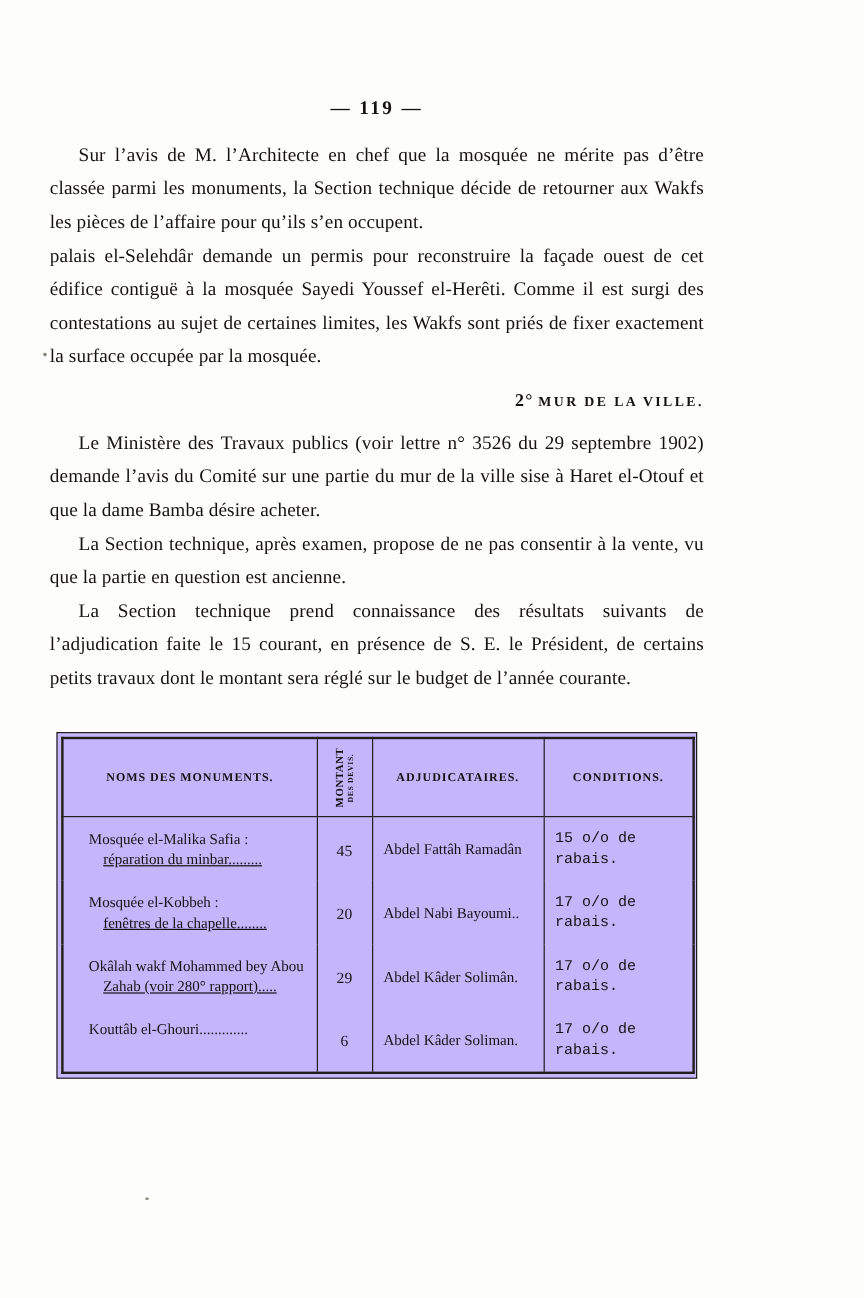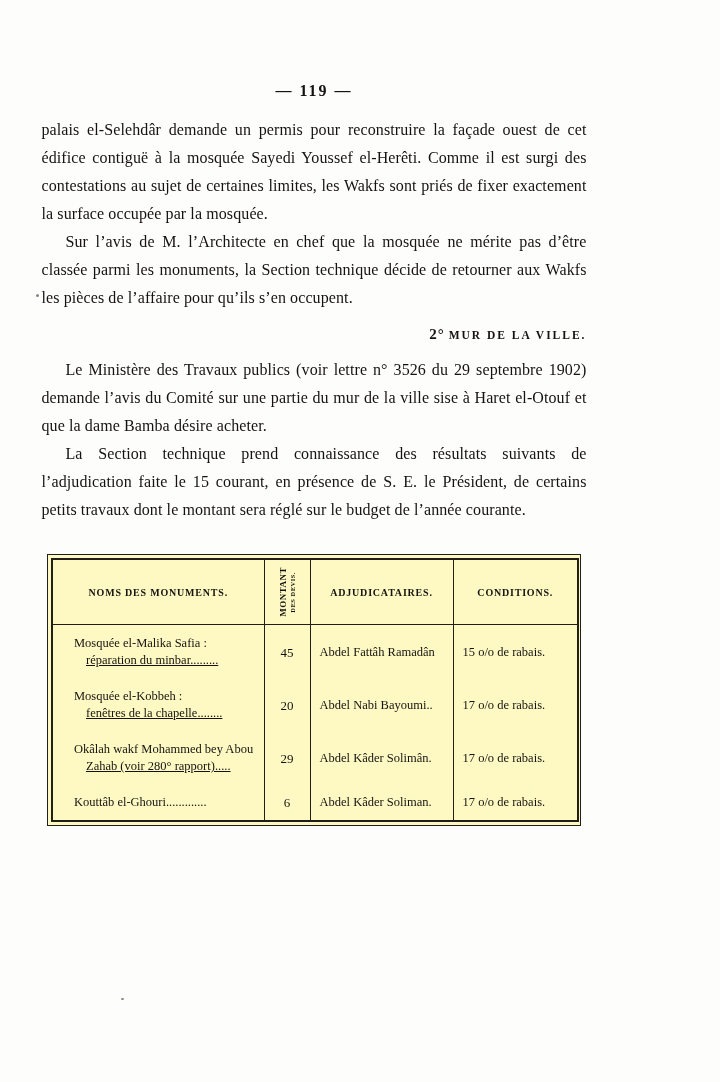--- a/index.html
+++ b/index.html
@@ -28,21 +28,21 @@
 
   .heading { text-align:right; margin:13px 0 13px; white-space:nowrap; }
   .heading .num { font-size:15px; font-weight:bold; letter-spacing:1px; }
   .heading .caps { font-size:11.5px; font-weight:bold; letter-spacing:2px; }
 
   .table-wrap {
     margin:30px auto 0;
     width:534px;
     border:1px solid #221f1a;
     padding:3px;
-    background:#fef9c3;
+    background:#c4b5fd;
   }
   table {
     border-collapse:collapse;
     width:100%;
     border:2px solid #221f1a;
     table-layout:fixed;
   }
   col.c1 { width:212px; }
   col.c2 { width:46px; }
   col.c3 { width:143px; }
@@ -78,48 +78,49 @@
   tbody td {
     font-size:12.5px;
     line-height:17px;
     padding:10px 5px 9px 5px;
   }
   td.c-monument { vertical-align:top; padding-left:21px; padding-right:4px; }
   td.c-monument .m2 { text-indent:12px;text-decoration:underline; }
   td.c-monument .m2:empty { display:none; }
   td.c-montant  { vertical-align:middle; text-align:center; font-size:13px; }
   td.c-adj      { vertical-align:middle; padding-left:9px; }
-  td.c-cond     { vertical-align:middle; padding-left:9px; }
+  td.c-cond     { vertical-align:middle; padding-left:9px;font-family:Liberation Mono, monospace; }
 
   .speck {
     position:absolute; background:#8a857c; border-radius:50%;
   }
   .speck-1 { left:36px; top:294px; width:3px; height:3px; }
   .speck-2 { left:121px; top:998px; width:3px; height:2px; }
 </style>
 </head>
 <body>
 
 <div class="sheet">
   <div class="speck speck-1"></div>
   <div class="speck speck-2"></div>
 
   <div class="content">
 
     <div class="page-number">— 119 —</div>
 
+    <p class="body indent">Sur l’avis de M. l’Architecte en chef que la mosquée ne mérite pas d’être classée parmi les monuments, la Section technique décide de retourner aux Wakfs les pièces de l’affaire pour qu’ils s’en occupent.</p>
     <p class="body">palais el-Selehdâr demande un permis pour reconstruire la façade ouest de cet édifice contiguë à la mosquée Sayedi Youssef el-Herêti. Comme il est surgi des contestations au sujet de certaines limites, les Wakfs sont priés de fixer exactement la surface occupée par la mosquée.</p>
-    <p class="body indent">Sur l’avis de M. l’Architecte en chef que la mosquée ne mérite pas d’être classée parmi les monuments, la Section technique décide de retourner aux Wakfs les pièces de l’affaire pour qu’ils s’en occupent.</p>
 
     <div class="heading">
       <span class="num">2°</span>
       <span class="caps">MUR DE LA VILLE.</span>
     </div>
 
     <p class="body indent">Le Ministère des Travaux publics (voir lettre n° 3526 du 29 septembre 1902) demande l’avis du Comité sur une partie du mur de la ville sise à Haret el-Otouf et que la dame Bamba désire acheter.</p>
+    <p class="body indent">La Section technique, après examen, propose de ne pas consentir à la vente, vu que la partie en question est ancienne.</p>
 
 
     <p class="body indent">La Section technique prend connaissance des résultats suivants de l’adjudication faite le 15 courant, en présence de S. E. le Président, de certains petits travaux dont le montant sera réglé sur le budget de l’année courante.</p>
 
     <div class="table-wrap">
       <table>
         <colgroup>
           <col class="c1">
             <col class="c2">
             <col class="c3">

